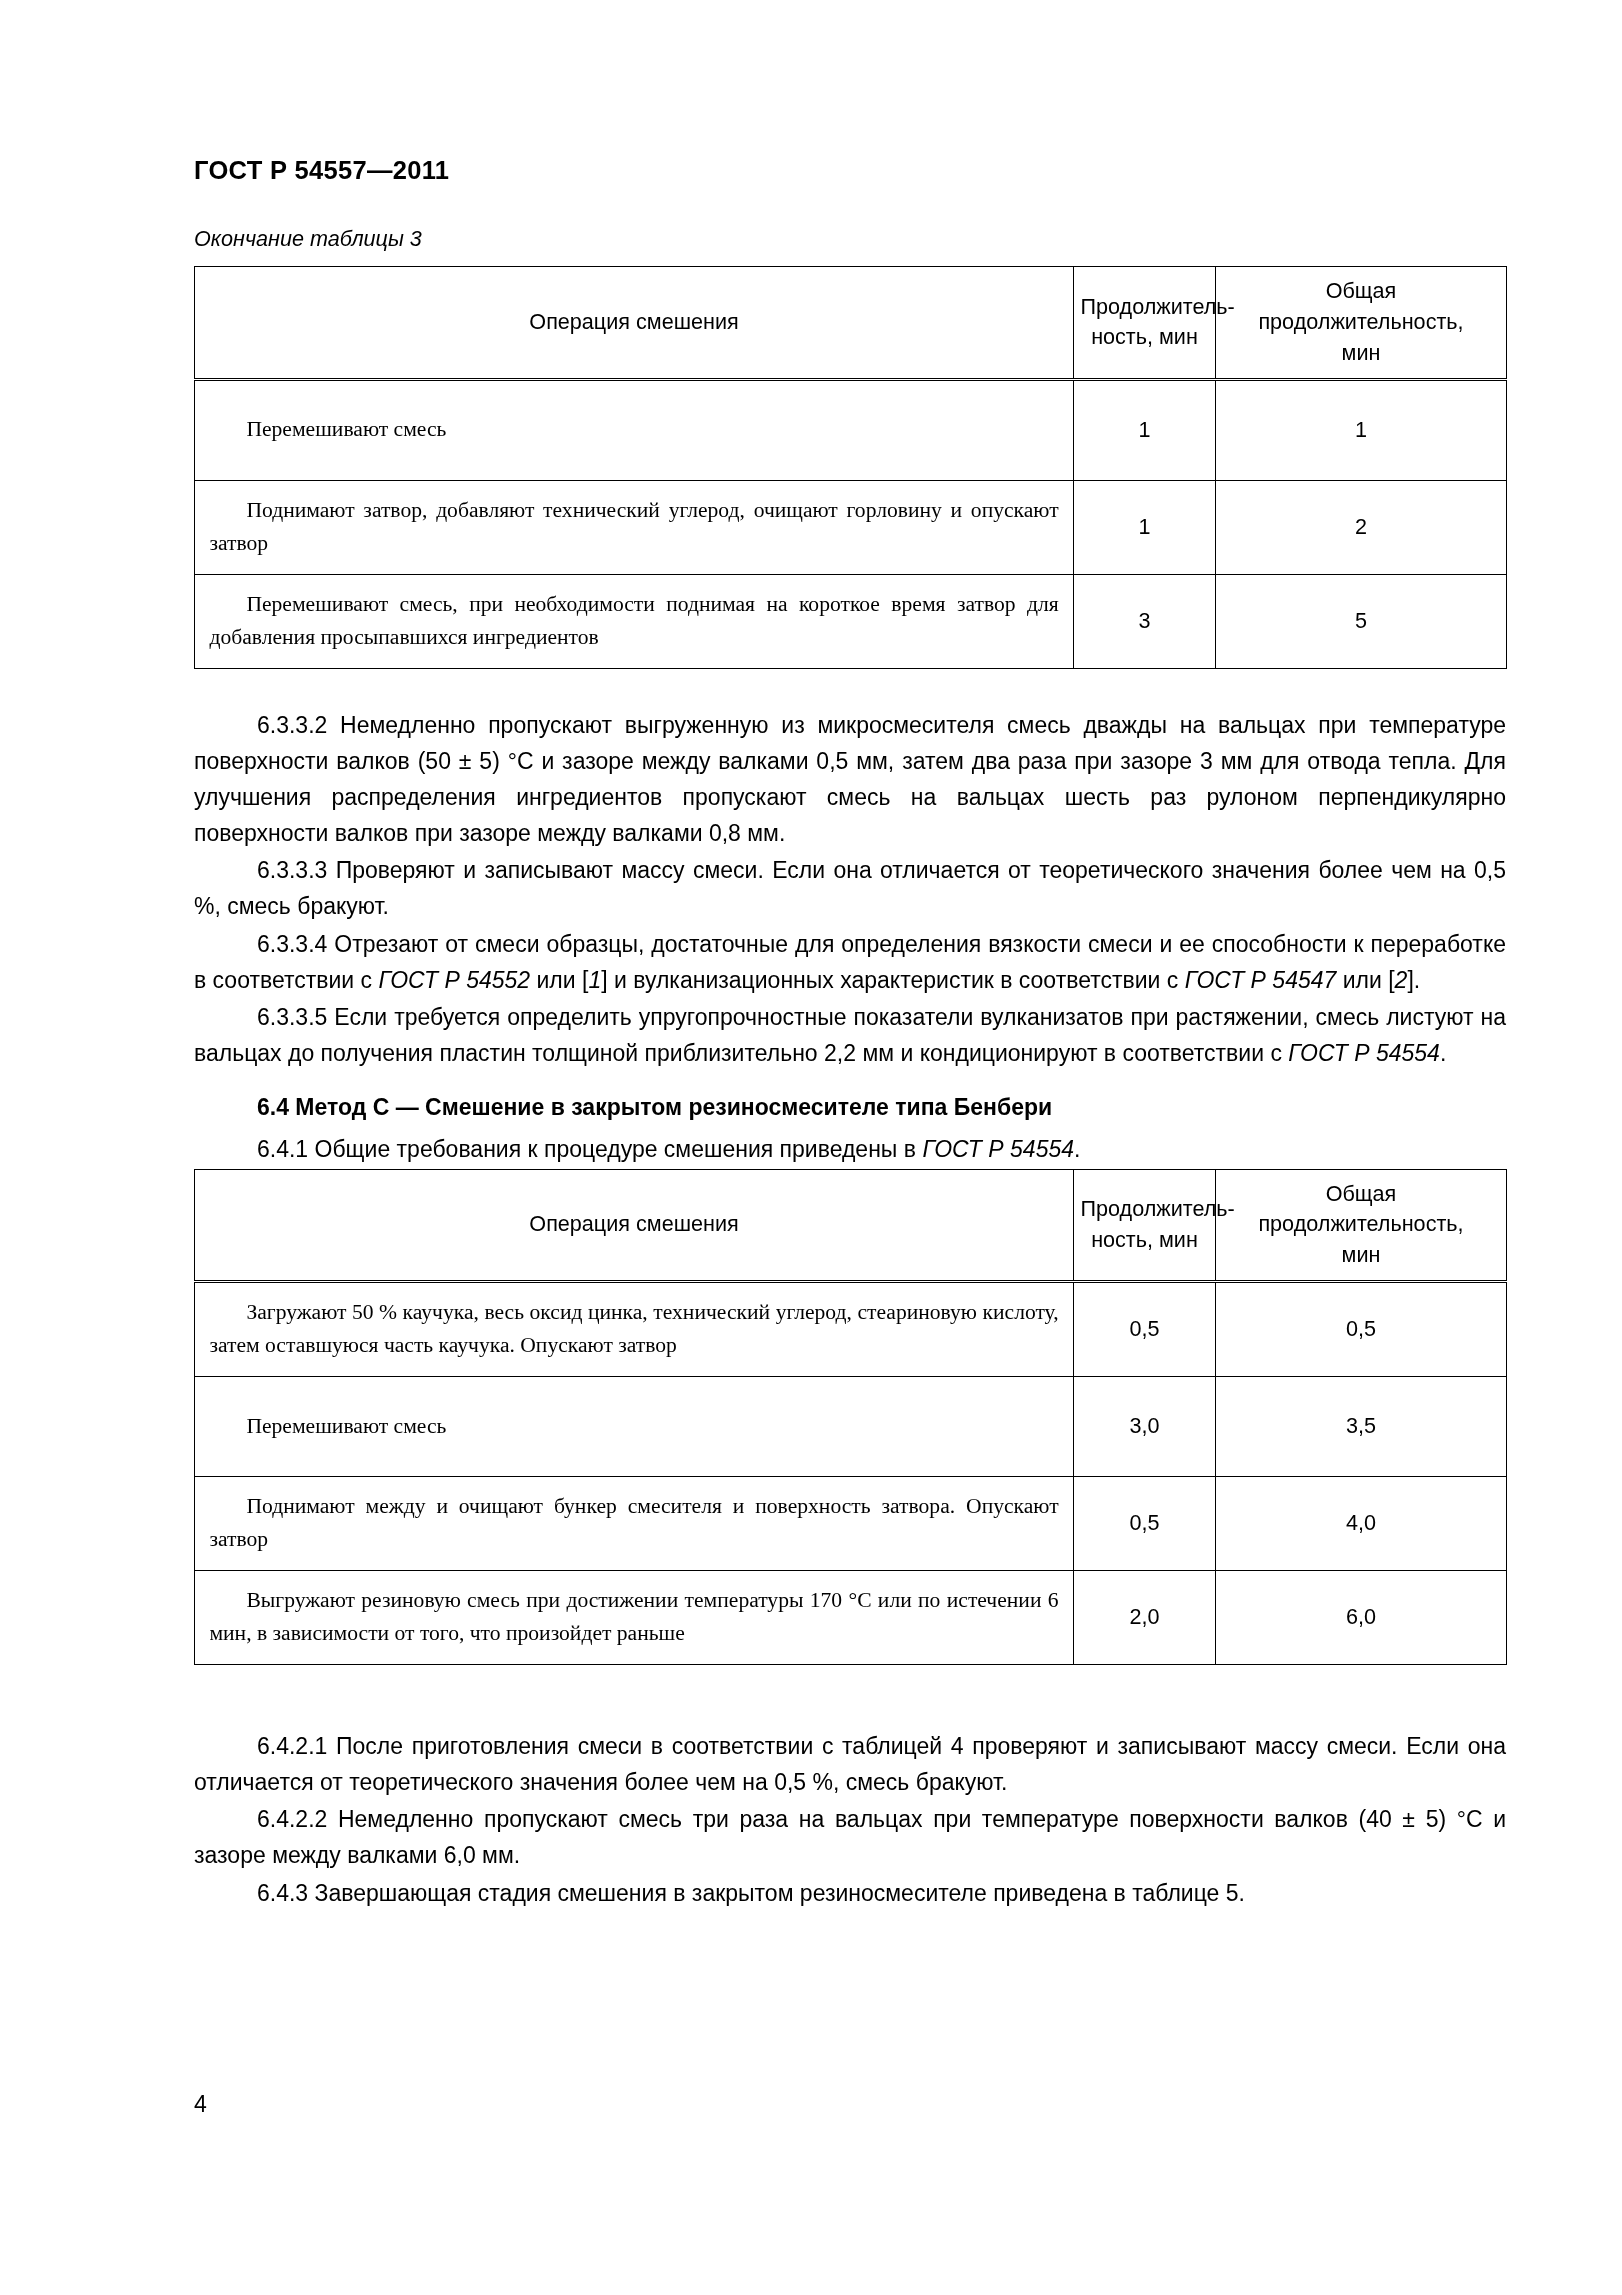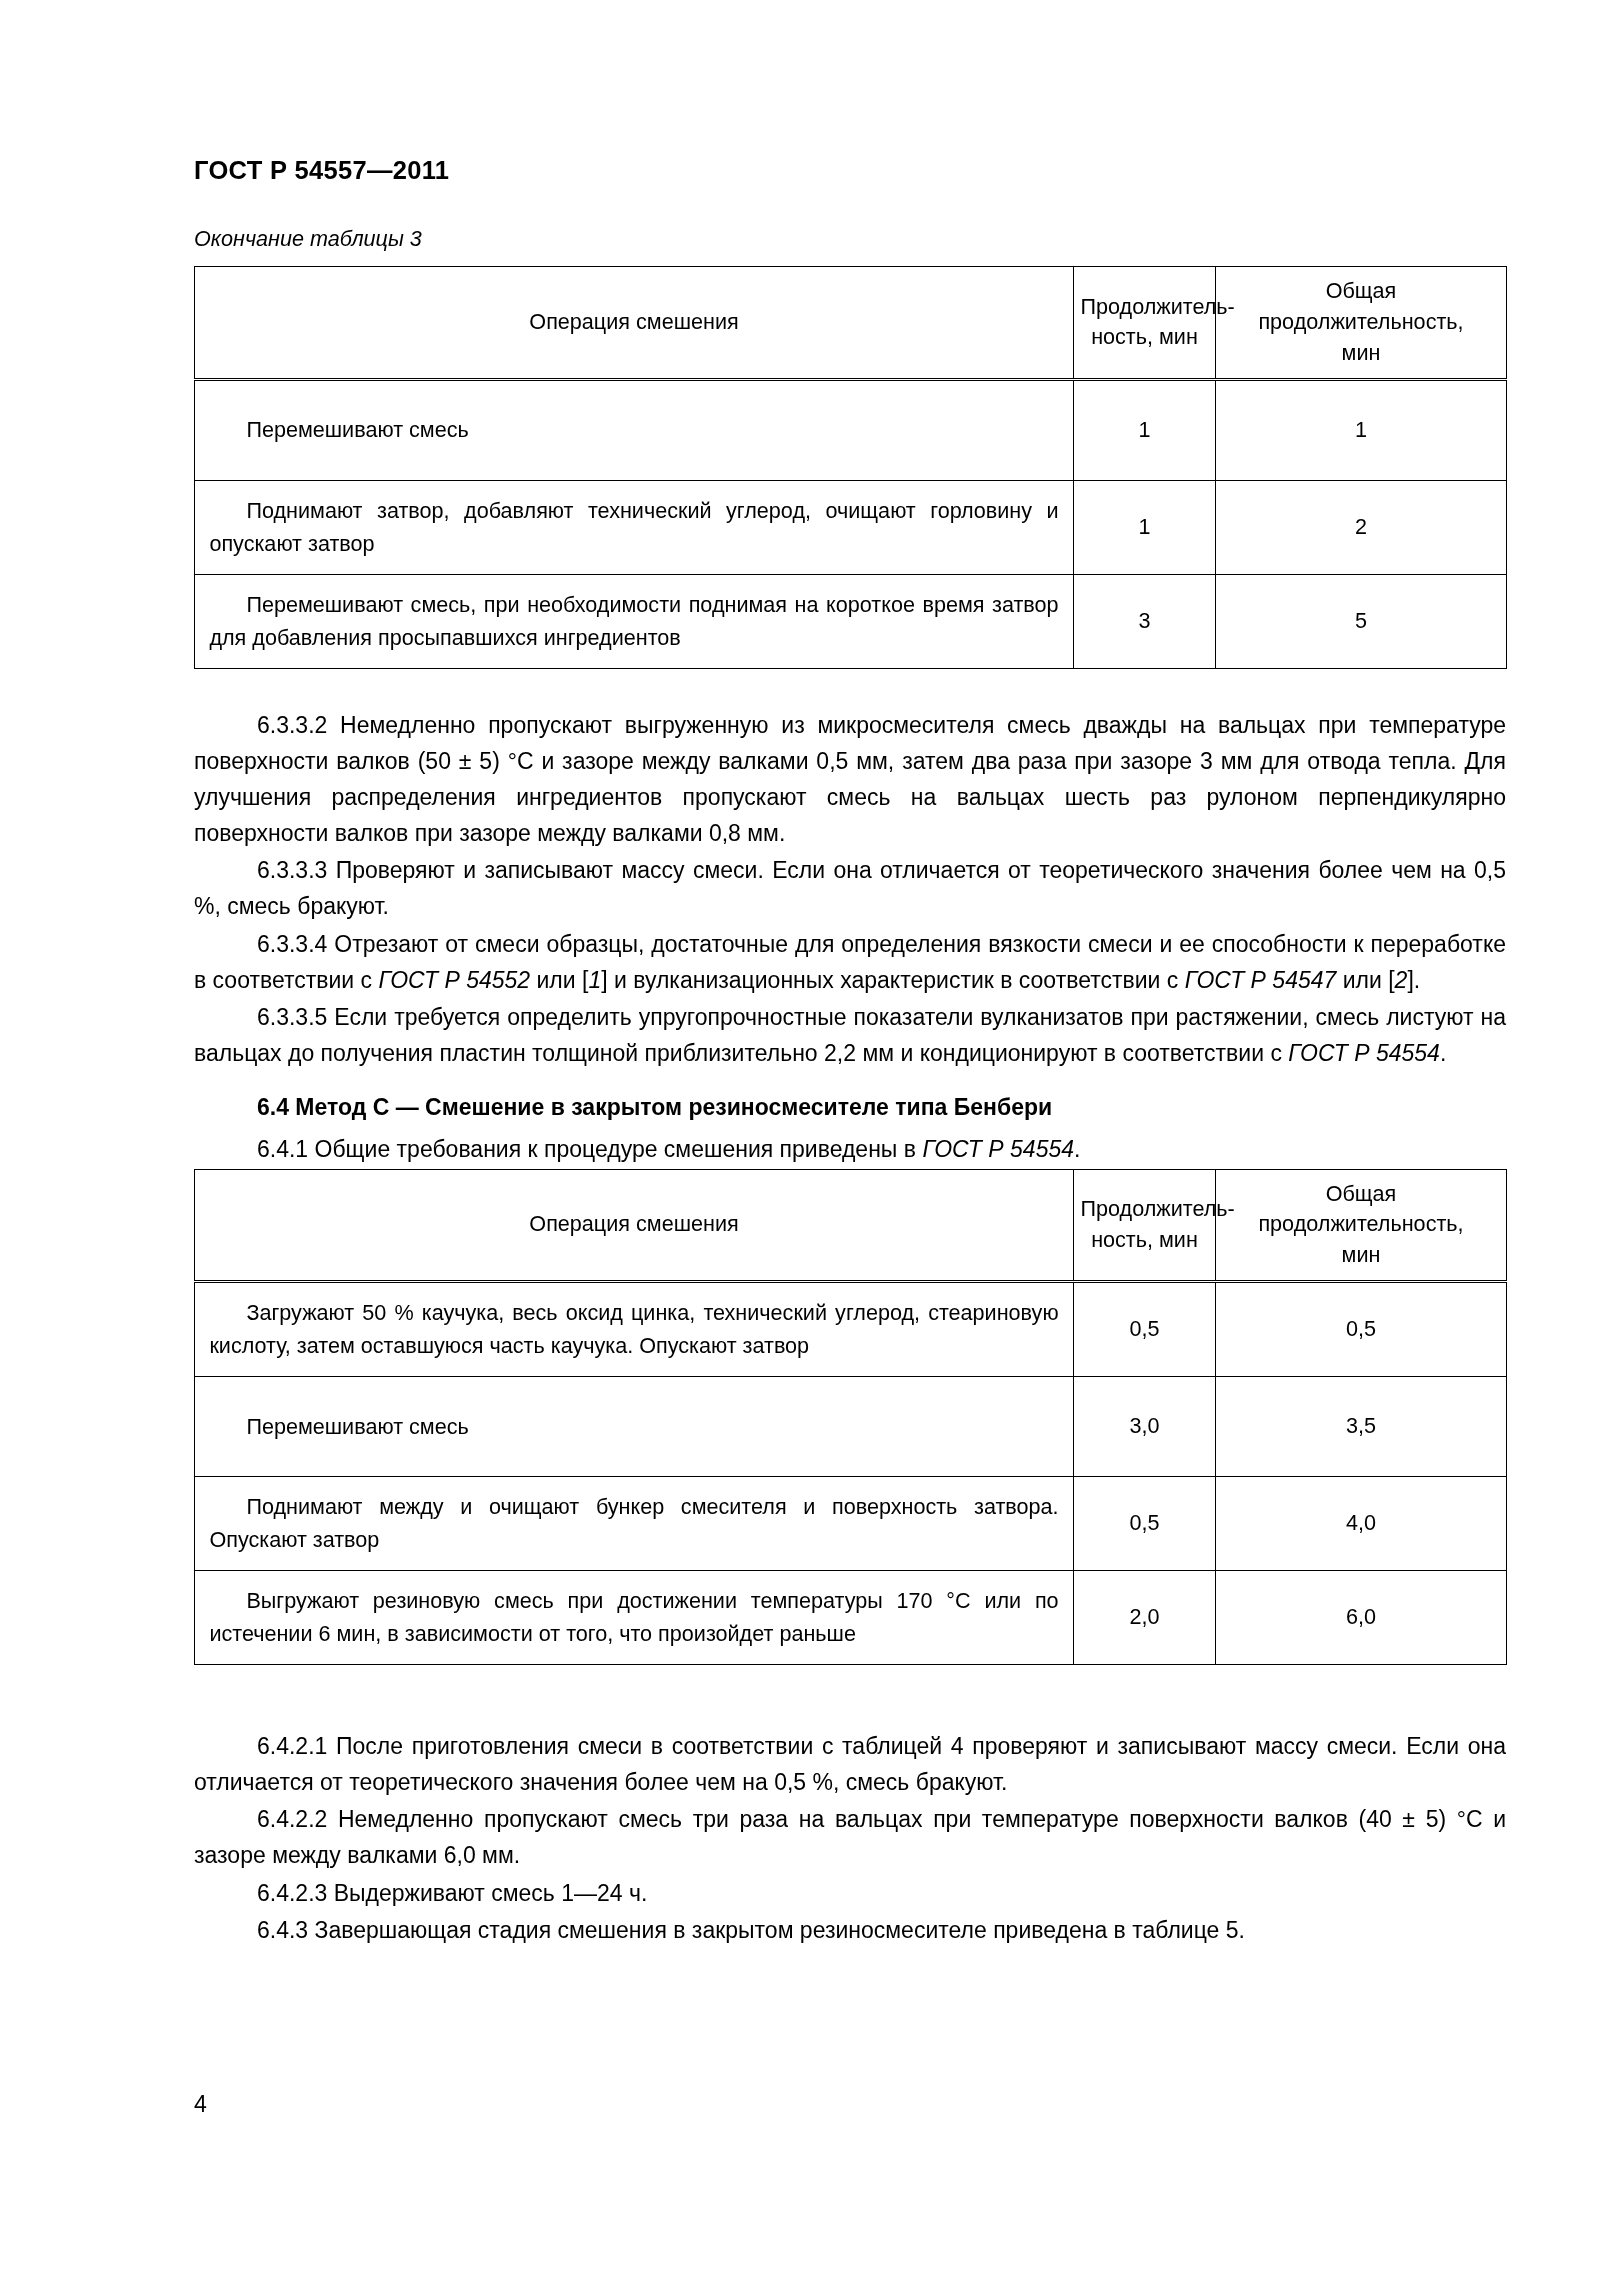--- a/index.html
+++ b/index.html
@@ -87,20 +87,21 @@
   }
   table.gost thead th.op-head { padding: 9.2px 13px; }
 
   table.gost tbody td.op {
     text-align: justify;
     text-align-last: left;
     padding: 13px 14.4px 13px 14.4px;
     line-height: 1.55;
     text-indent: 37px;
     hyphens: manual;
+    font-family: Liberation Serif, serif;
   }
   table.gost tbody td.num {
     text-align: center;
     padding: 13px 5.2px;
   }
   .row-tall td { height: 73px; }
 
   
   p.body {
     font-size: 23px;
@@ -236,21 +237,20 @@
           <td class="num">2,0</td>
           <td class="num">6,0</td>
         </tr>
       </tbody>
     </table>
 
     <div class="spacer-lg"></div>
 
     <p class="body">6.4.2.1  После приготовления смеси в соответствии с таблицей 4 проверяют и записывают массу смеси. Если она отличается от теоретического значения более чем на 0,5 %, смесь бракуют.</p>
     <p class="body">6.4.2.2  Немедленно пропускают смесь три раза на вальцах при температуре поверхности валков (40 ± 5) °С и зазоре между валками 6,0 мм.</p>
-    <p class="body">6.4.2.3  Выдерживают смесь 1—24 ч.</p>
     <p class="body">6.4.3  Завершающая стадия смешения в закрытом резиносмесителе приведена в таблице 5.</p>
 
   </div>
 
   <div class="folio">4</div>
 
 </div>
 
 
 </body></html>

